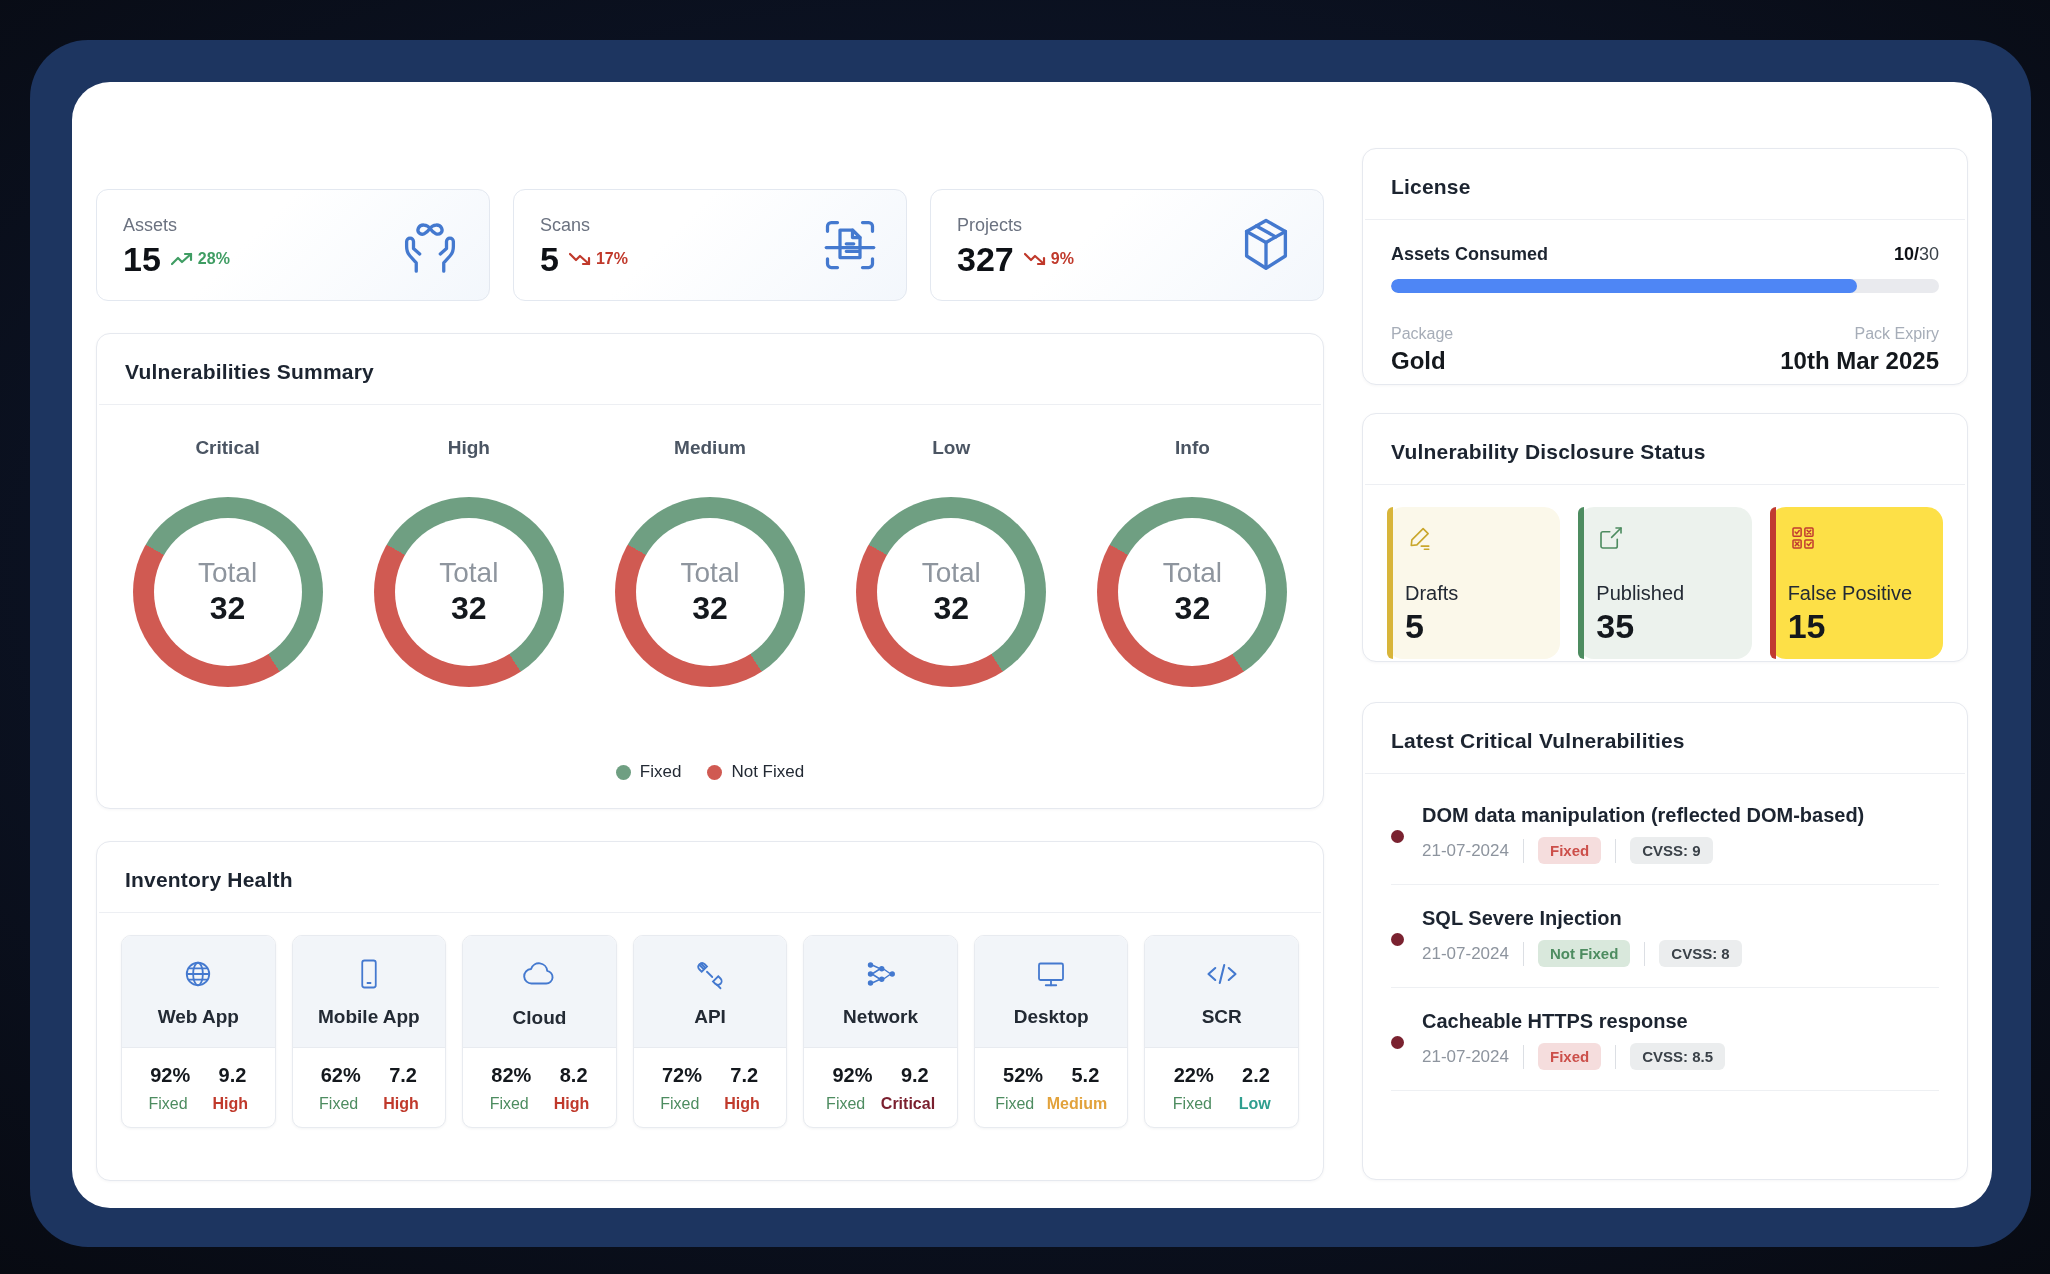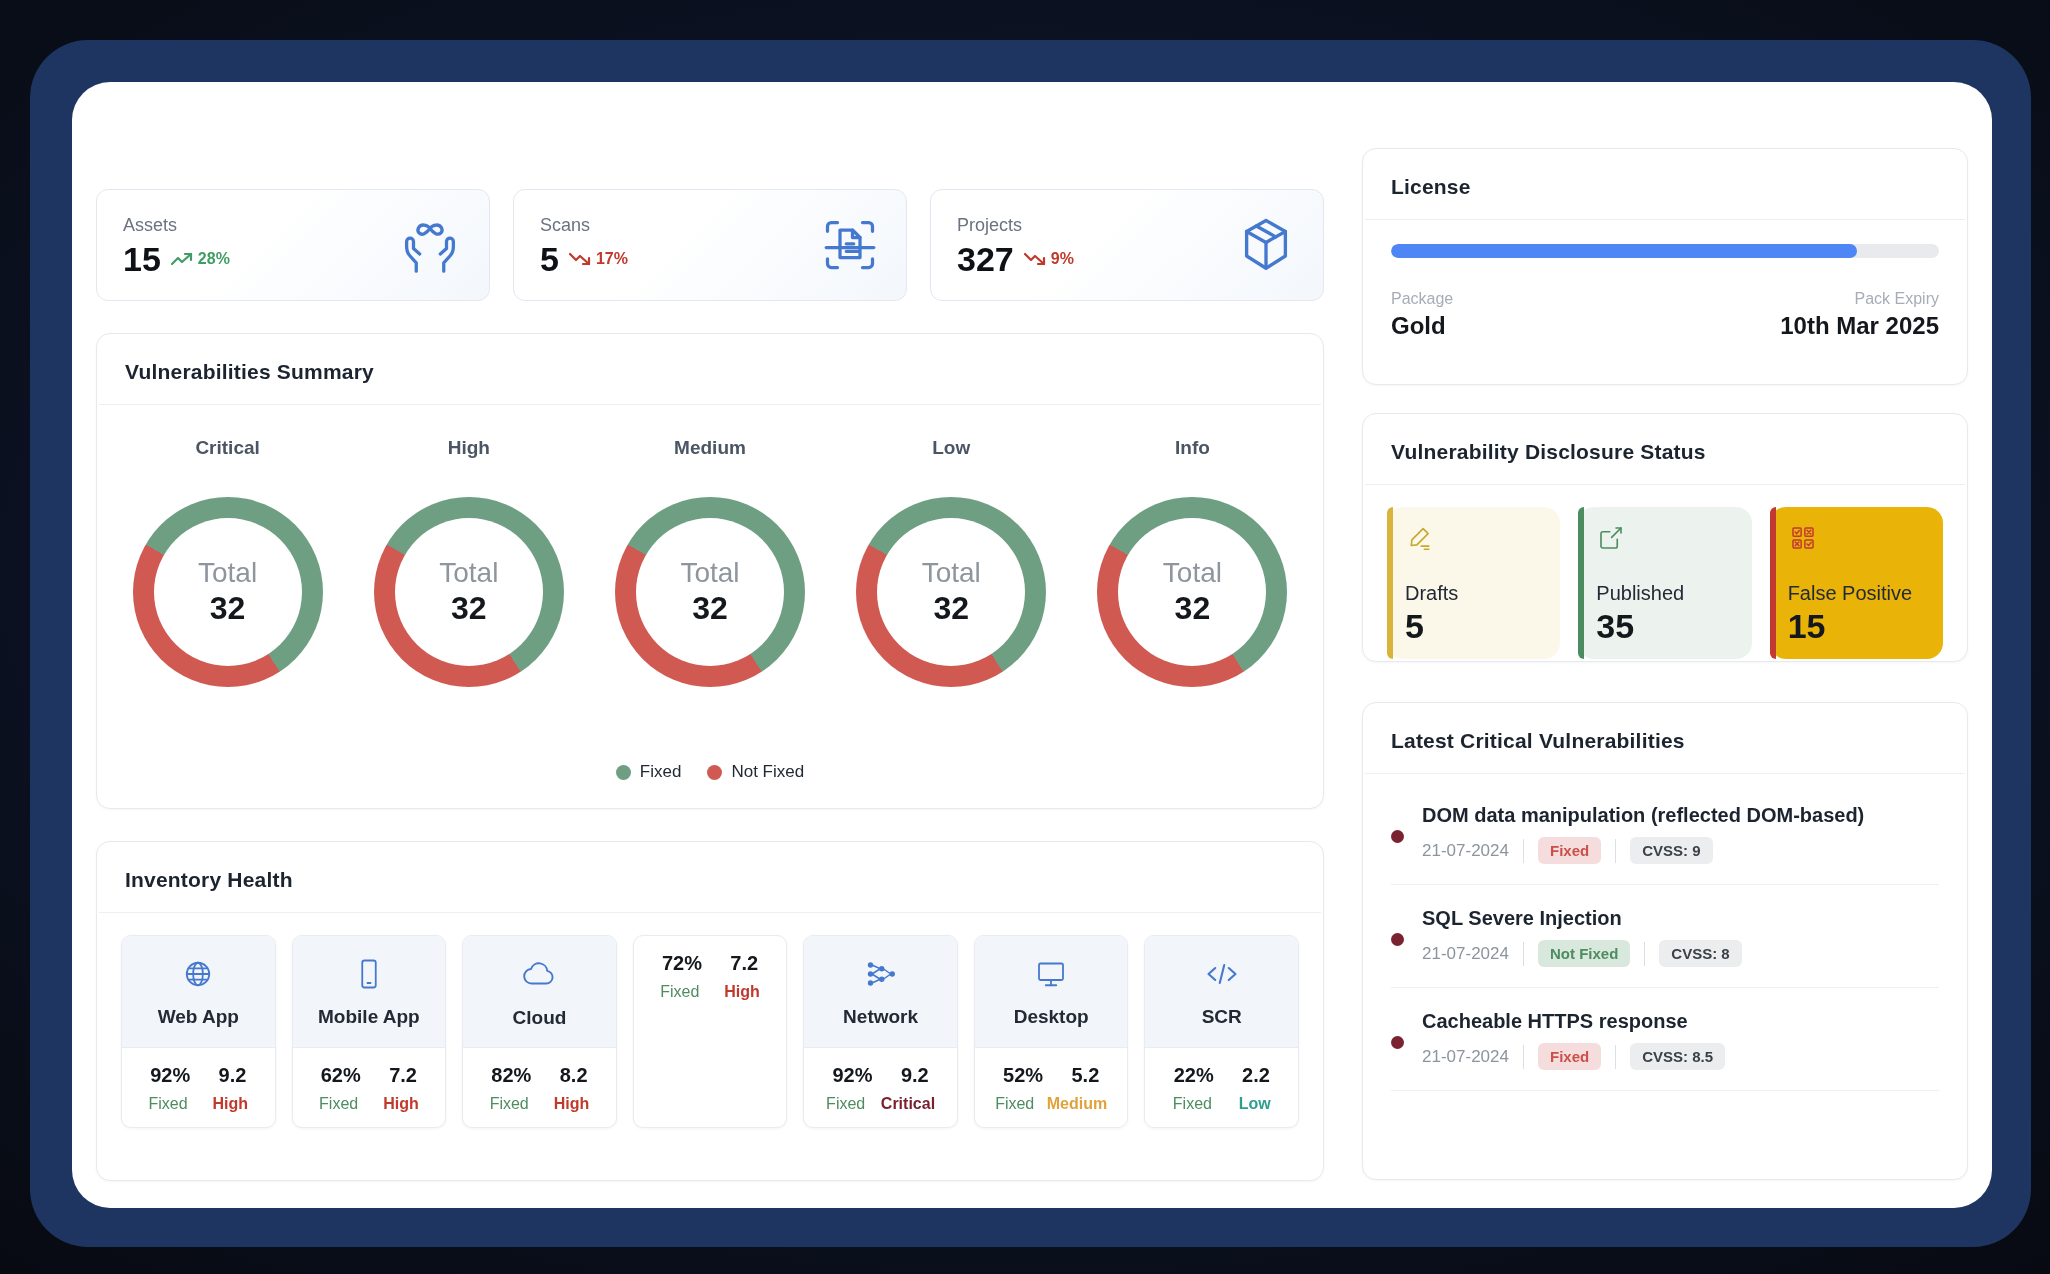--- a/index.html
+++ b/index.html
@@ -71,21 +71,21 @@
     flex:1; height:152px; border-radius:16px; padding:16px 18px;
     position:relative; cursor:pointer;
     display:flex; flex-direction:column; justify-content:space-between;
   }
   .disc-card:before {
     content:""; position:absolute; left:0; top:0; bottom:0; width:6px;
     border-radius:6px 0 0 6px;
   }
   .disc-yellow { background:#fbf8ea; } .disc-yellow:before { background:#d8b53a; }
   .disc-green  { background:#ecf2ed; } .disc-green:before  { background:#4d8c60; }
-  .disc-red    { background:#eab308; } .disc-red:before    { background:#c13a31; }
+  .disc-red    { background:#fde047; } .disc-red:before    { background:#c13a31; }
   .disc-label { font-size:20px; color:#232a34; margin-top:10px; }
   .disc-value { font-size:34px; font-weight:800; color:#14181d; line-height:1; margin-top:4px; }
 
   
   .crit { flex:1; margin-bottom:28px; }
   .crit-list { padding:8px 28px 0 28px; }
   .crit-item { display:flex; gap:18px; padding:22px 0 20px 0; border-bottom:1px solid #eef0f3; cursor:pointer; }
   .crit-bullet { width:13px; height:13px; border-radius:50%; background:#7a2230; margin-top:26px; flex:none; }
   .crit-name { font-size:20px; font-weight:600; color:#1c2430; margin-bottom:10px; }
   .crit-meta { display:flex; align-items:center; gap:14px; }
@@ -352,20 +352,32 @@
                   <span>8.2</span>
                 </div>
               <div class="inv-tags">
                   <span class="fixed-tag">Fixed</span>
                   <span class="sev-high">High</span>
                 </div>
             </div>
           </div>
 
           <div class="inv-card">
+            <div class="inv-top">
+              <span class="ic-blue">
+                <svg width="36" height="36" viewBox="0 0 48 48" fill="none" stroke="currentColor" stroke-width="2.4" stroke-linecap="round">
+                    <path d="M12 10l5 5M10 12l5 5"></path>
+                    <path d="M13 21l-3-3c-2-2-2-5 0-7s5-2 7 0l3 3-7 7z"></path>
+                    <path d="M35 27l3 3c2 2 2 5 0 7s-5 2-7 0l-3-3 7-7z"></path>
+                    <path d="M20 21l7 7"></path>
+                    <path d="M33 38l5 5"></path>
+                  </svg>
+              </span>
+              <div class="inv-name">API</div>
+            </div>
             <div class="inv-stats">
               <div class="inv-nums">
                   <span>72%</span>
                   <span>7.2</span>
                 </div>
               <div class="inv-tags">
                   <span class="fixed-tag">Fixed</span>
                   <span class="sev-high">High</span>
                 </div>
             </div>
@@ -449,20 +461,24 @@
     </div>
 
     <div class="col-right">
 
       <div class="panel license">
         <div class="panel-head">
             <div class="panel-title">License</div>
           </div>
         <div class="panel-divider"></div>
         <div class="license-body">
+          <div class="license-row">
+            <span class="license-consumed-label">Assets Consumed</span>
+            <span class="license-quota"><b>10/</b><span>30</span></span>
+          </div>
           <div class="progress-track">
             <div class="progress-fill" style="width: 85%;"></div>
           </div>
           <div class="license-meta">
             <div>
               <div class="meta-label">Package</div>
               <div class="meta-value">Gold</div>
             </div>
             <div class="meta-right">
               <div class="meta-label">Pack Expiry</div>

